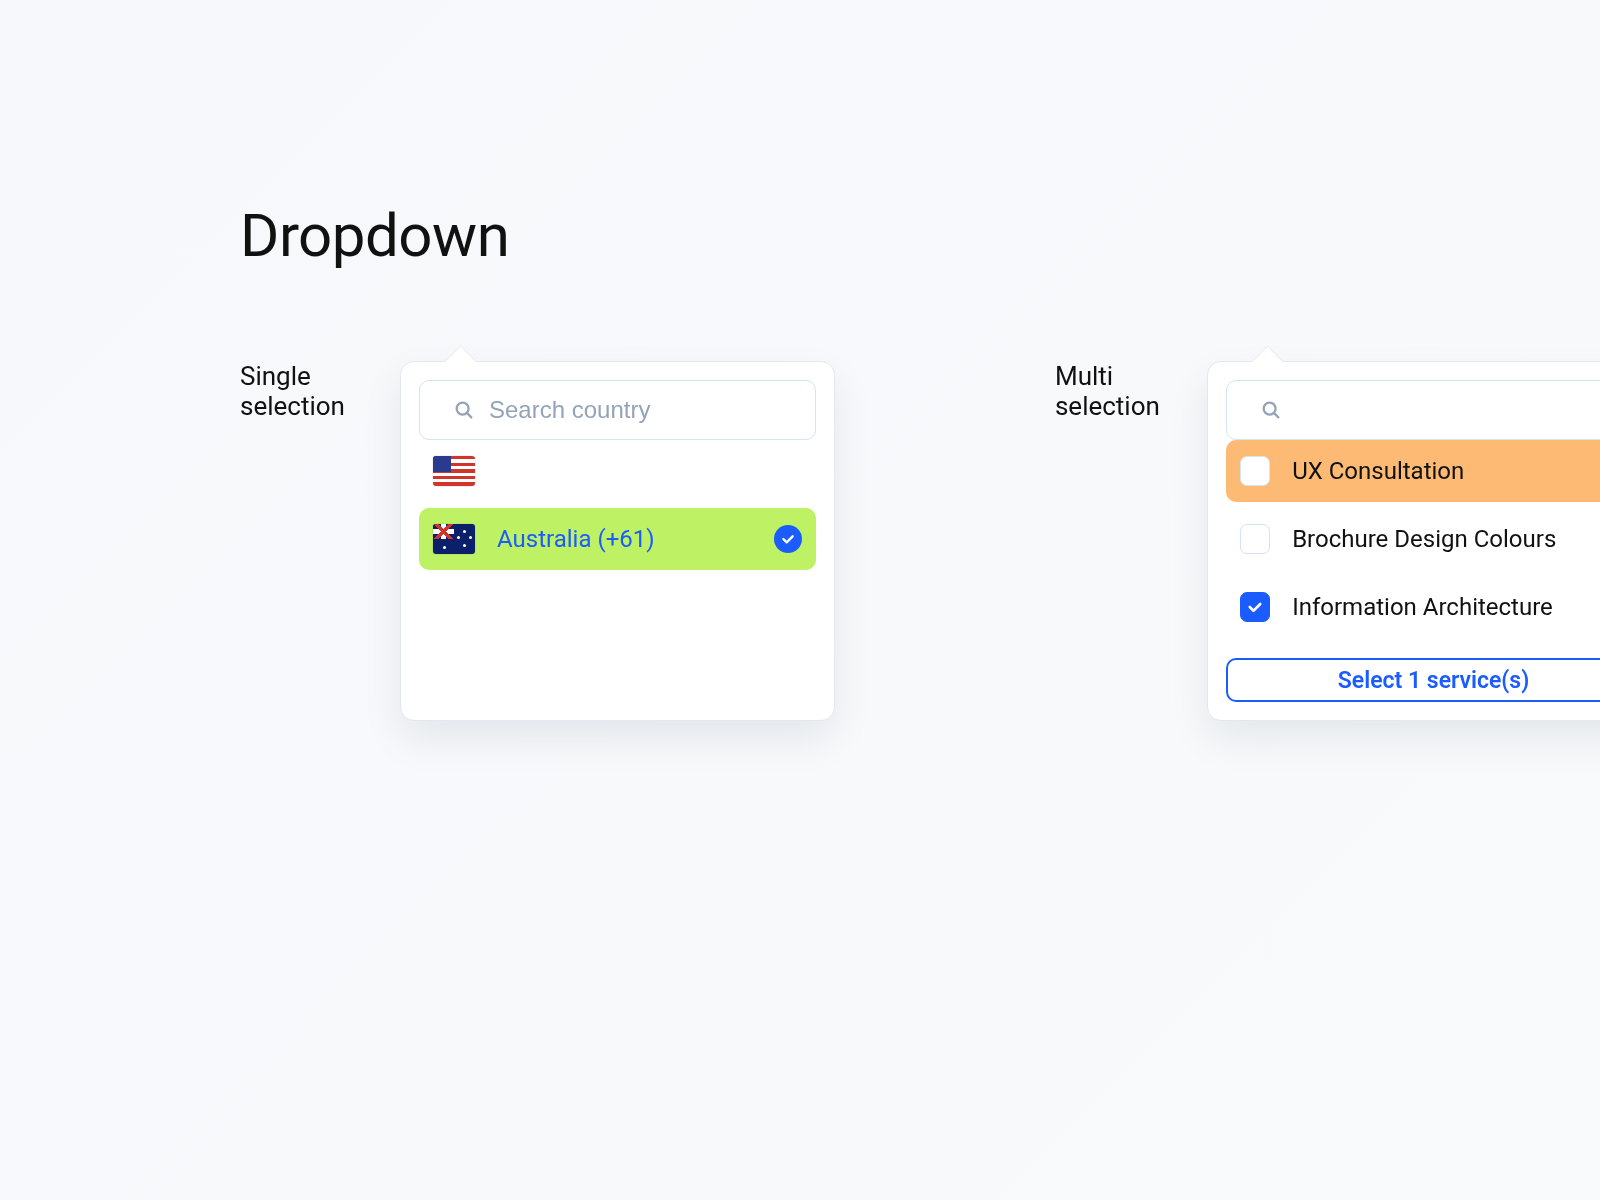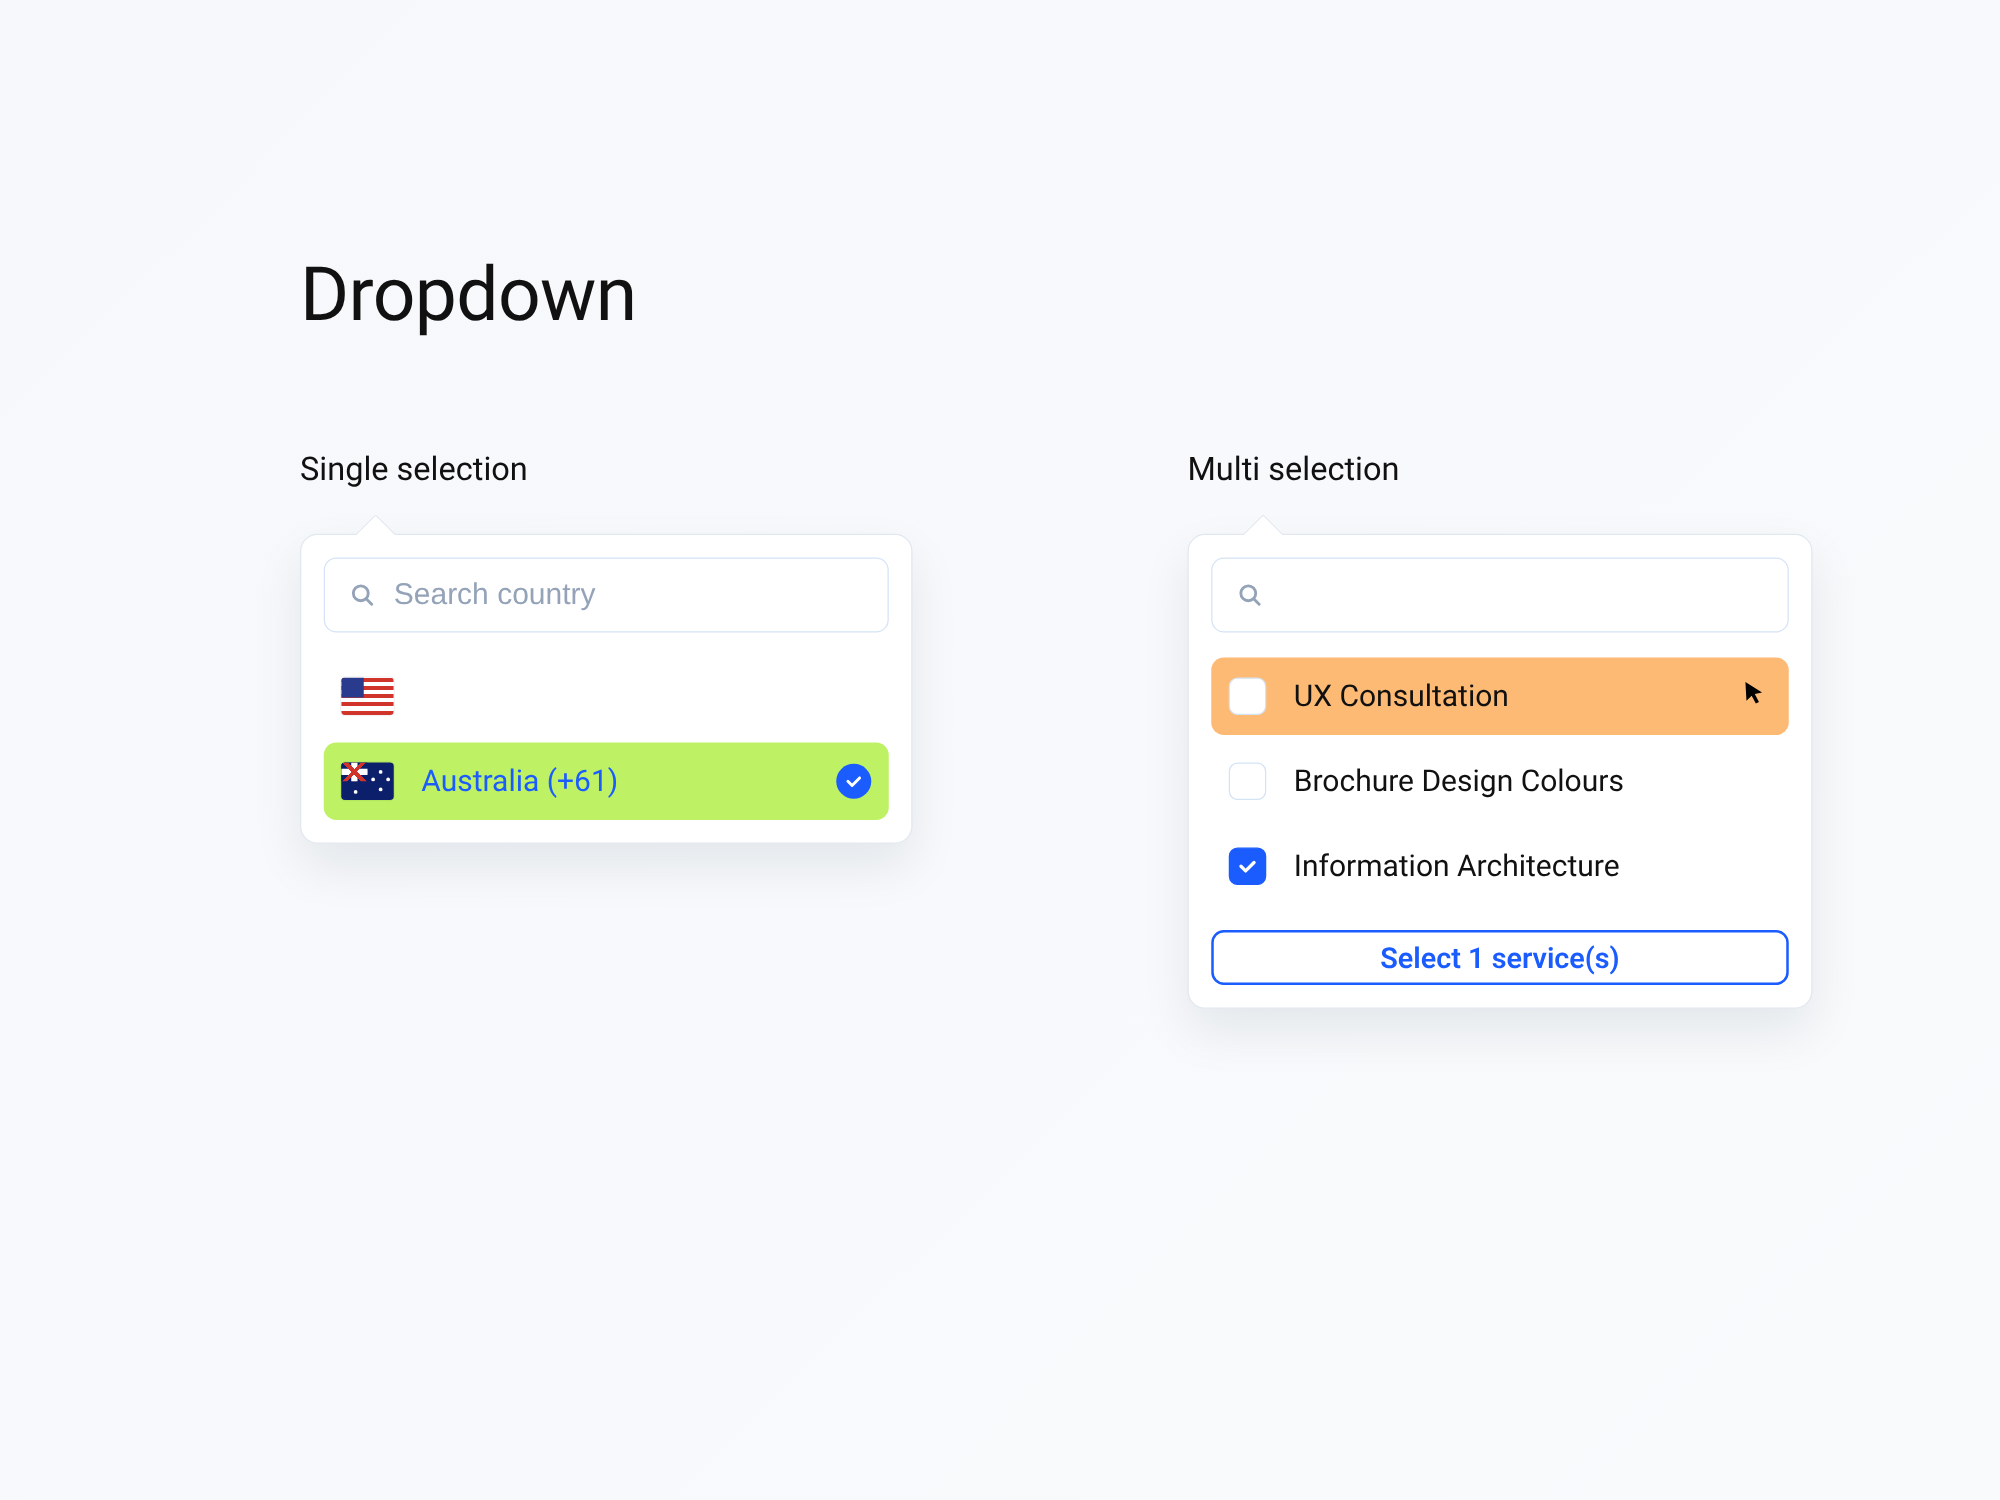--- a/index.html
+++ b/index.html
@@ -20,21 +20,21 @@
     font-size: 60px;
     font-weight: 400;
     letter-spacing: -0.5px;
     color: #111;
     margin-bottom: 90px;
   }
   .row {
     display: flex;
     gap: 220px;
   }
-  .col { display: flex; flex-direction: column; }
+  .col { display: flex; flex-direction: row; }
   .section-label {
     font-size: 26px;
     font-weight: 400;
     color: #111;
     margin-bottom: 36px;
   }
   .dropdown-panel {
     position: relative;
     width: 490px;
     background: #fff;
@@ -56,22 +56,22 @@
     transform: rotate(45deg);
     border-radius: 2px 0 0 0;
   }
   .search-box {
     display: flex;
     align-items: center;
     gap: 14px;
     height: 60px;
     border: 1px solid #d5e3f6;
     border-radius: 10px;
-    padding: 0 19px;
-    margin-bottom: 20px;
+    padding: 0 33px;
+    margin-bottom: 0;
     background: #fff;
   }
   .search-icon {
     width: 22px; height: 22px;
     color: #94a3b8;
     flex-shrink: 0;
   }
   .search-input {
     border: none; outline: none;
     font-size: 24px;

